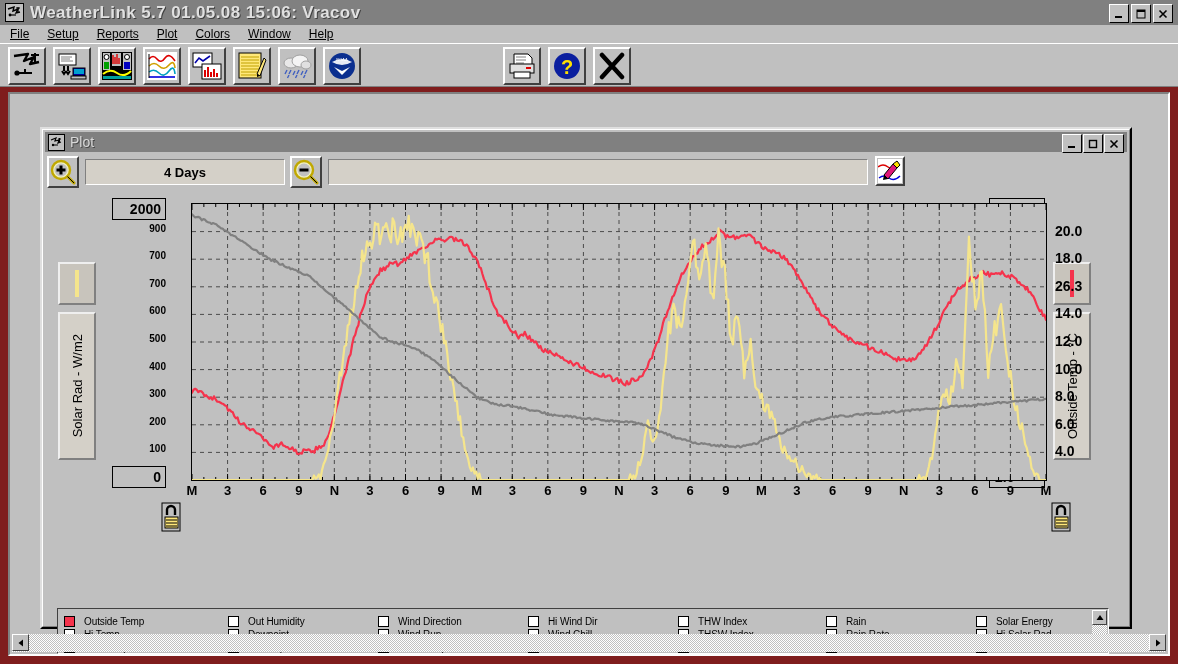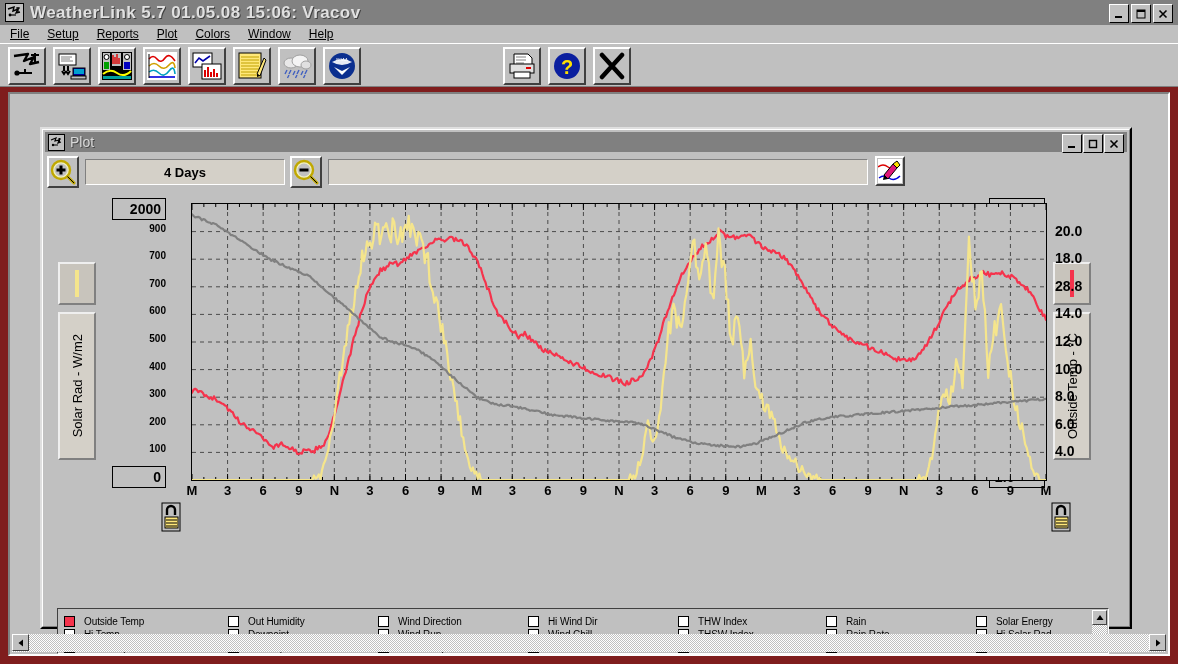--- a/index.html
+++ b/index.html
@@ -459,21 +459,21 @@
               <div class="tickl" style="left: 69px; width: 54px; top: 58.2px;">700</div>
               <div class="tickl" style="left: 69px; width: 54px; top: 30.6px;">900</div>
             </div>
           <div id="axisRightTicks">
               <div class="tickr" style="left: 1012px; width: 60px; top: 251.4px;">4.0</div>
               <div class="tickr" style="left: 1012px; width: 60px; top: 223.8px;">6.0</div>
               <div class="tickr" style="left: 1012px; width: 60px; top: 196.2px;">8.0</div>
               <div class="tickr" style="left: 1012px; width: 60px; top: 168.6px;">10.0</div>
               <div class="tickr" style="left: 1012px; width: 60px; top: 141px;">12.0</div>
               <div class="tickr" style="left: 1012px; width: 60px; top: 113.4px;">14.0</div>
-              <div class="tickr" style="left: 1012px; width: 60px; top: 85.8px;">28.8</div>
+              <div class="tickr" style="left: 1012px; width: 60px; top: 85.8px;">26.3</div>
               <div class="tickr" style="left: 1012px; width: 60px; top: 58.2px;">18.0</div>
               <div class="tickr" style="left: 1012px; width: 60px; top: 30.6px;">20.0</div>
             </div>
           <div id="xAxisTicks">
               <div class="xtick" style="left: 139px; top: 291px;">M</div>
               <div class="xtick" style="left: 174.583px; top: 291px;">3</div>
               <div class="xtick" style="left: 210.167px; top: 291px;">6</div>
               <div class="xtick" style="left: 245.75px; top: 291px;">9</div>
               <div class="xtick" style="left: 281.333px; top: 291px;">N</div>
               <div class="xtick" style="left: 316.917px; top: 291px;">3</div>

